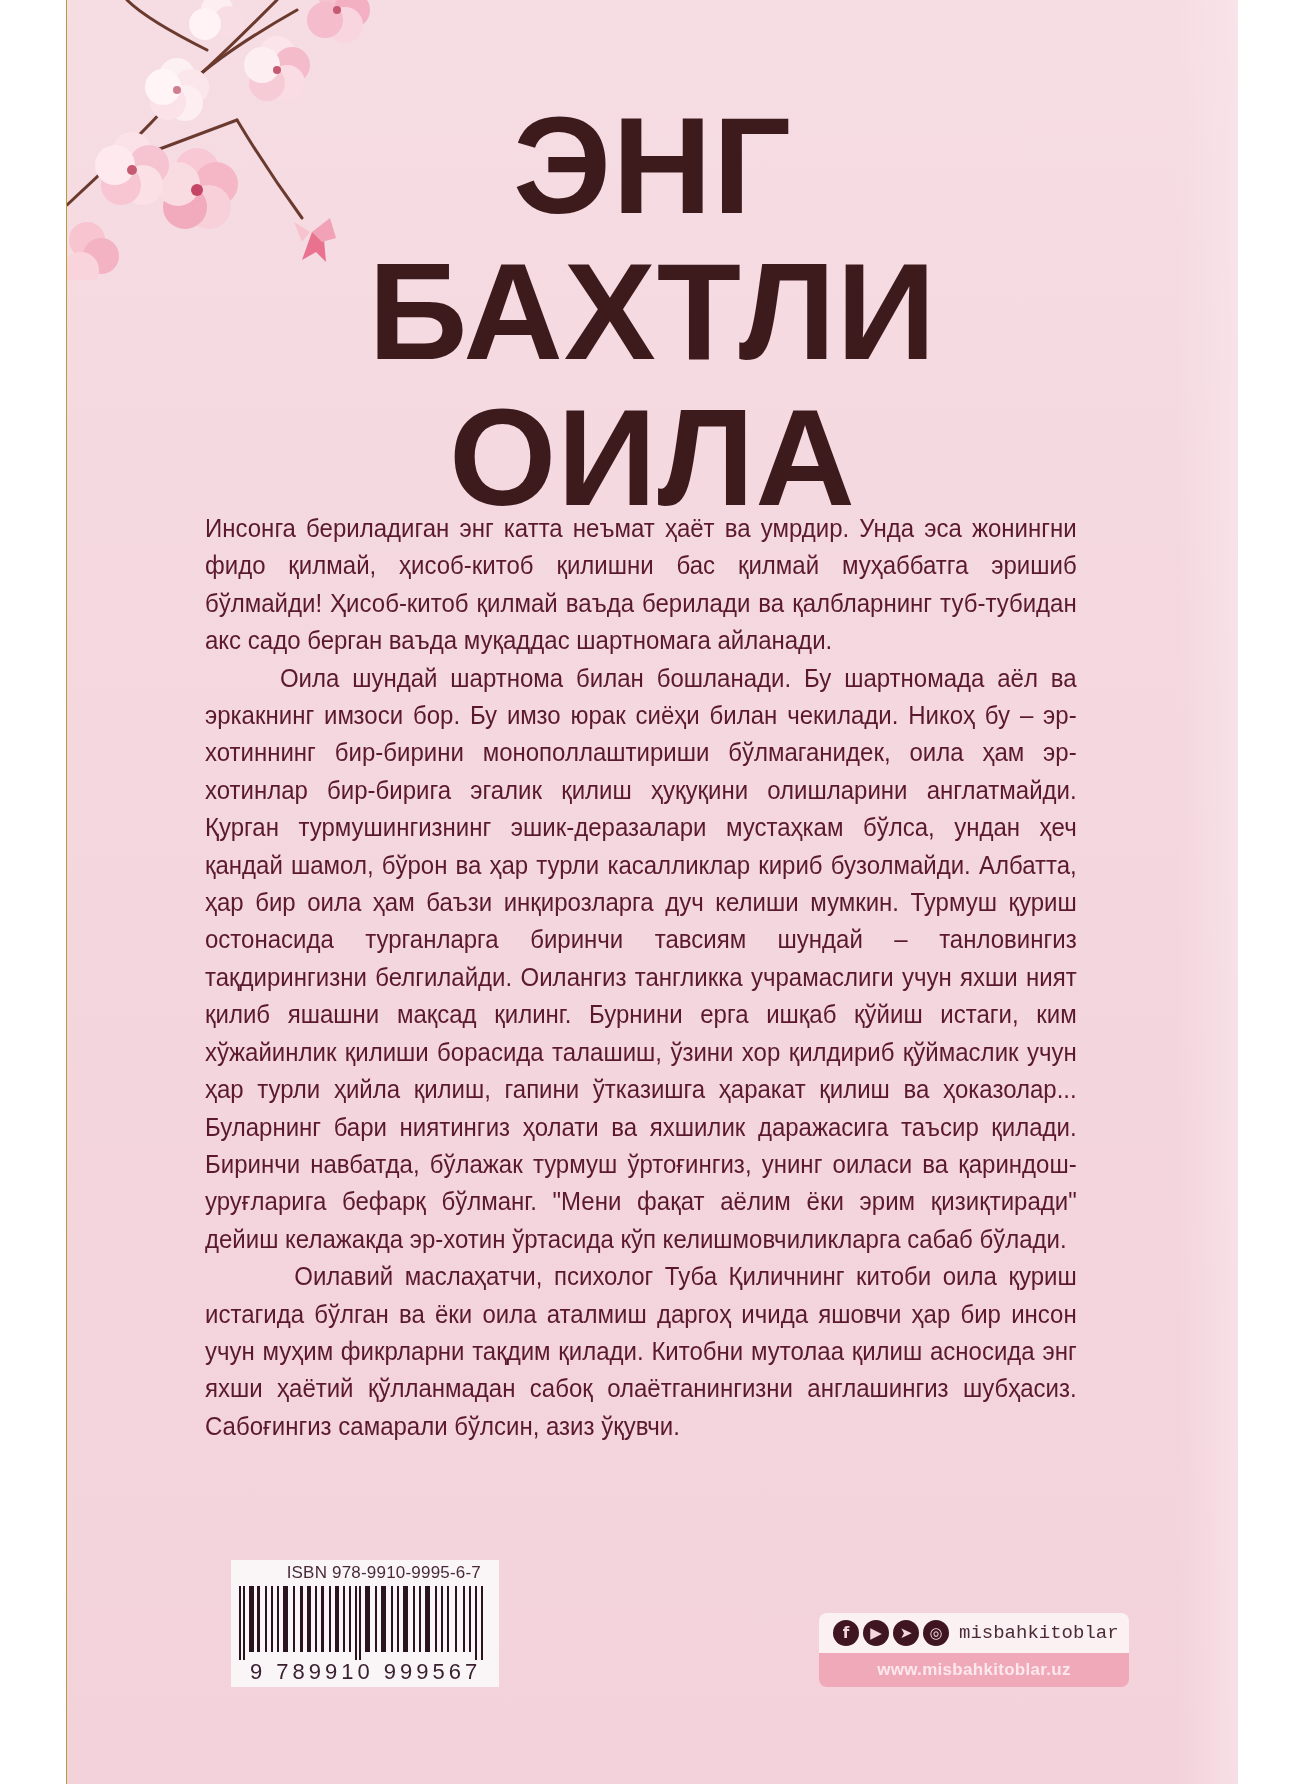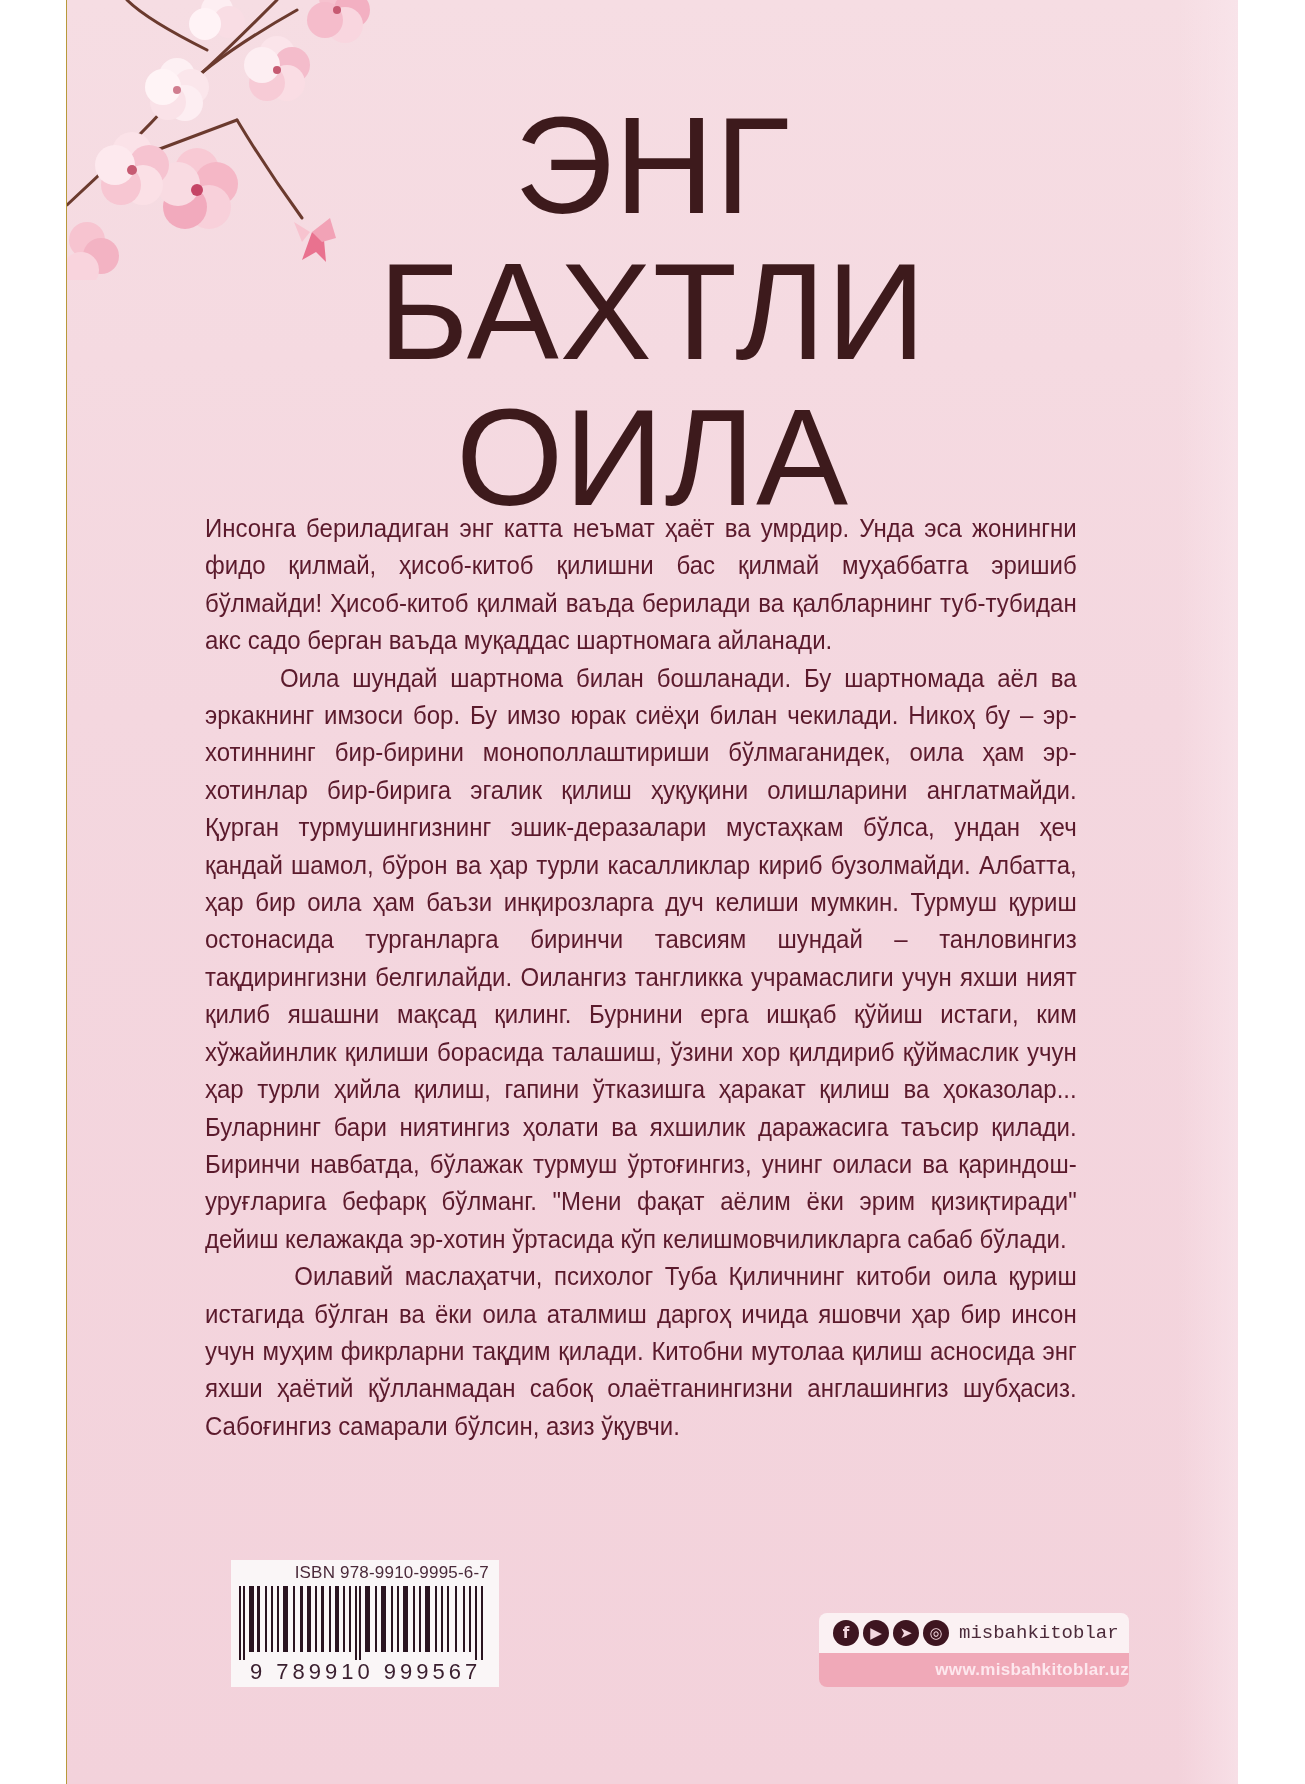--- a/index.html
+++ b/index.html
@@ -19,41 +19,41 @@
     }
     .cover::after {
       content: ""; position: absolute; right: 0; top: 0; bottom: 0; width: 60px;
       background: linear-gradient(90deg, rgba(255,255,255,0) 0%, rgba(250,232,238,0.6) 100%);
     }
     .blossoms { position: absolute; left: 0; top: 0; width: 330px; height: 280px; }
     .title {
       position: absolute; left: 0; width: 1171px; top: 92px;
       text-align: center; color: #3d1a1c;
       font-family: "Liberation Sans", sans-serif;
-      font-weight: 400; font-size: 138px; line-height: 146px;
+      font-weight: 700; font-size: 138px; line-height: 146px;
       letter-spacing: 1px;
     }
     .title div { display: block; }
     .body-text {
       position: absolute; left: 138px; top: 510px; width: 908px;
       color: #5b1a2c;
       font-family: "Liberation Sans Narrow", "Liberation Sans", sans-serif;
       font-size: 25px; line-height: 37.4px;
       text-align: justify;
       transform: scaleX(0.96); transform-origin: left top;
     }
     .body-text p { margin: 0; }
     .body-text p.indent { text-indent: 78px; }
     .body-text p.indent2 { text-indent: 93px; }
     .barcode {
       position: absolute; left: 164px; top: 1560px;
       width: 268px; height: 127px; background: #faf6f7;
     }
     .isbn-label {
-      position: absolute; left: 0; right: 0; top: 3px; text-align: right; padding-right: 10px;
+      position: absolute; left: 0; right: 0; top: 3px; text-align: right; padding-right: 18px;
       font-family: "Liberation Sans", sans-serif; font-size: 17px; color: #4a2a3a;
       letter-spacing: 0.2px;
     }
     .bars { position: absolute; left: 6px; top: 26px; width: 252px; height: 74px; }
     .barcode-digits {
       position: absolute; left: 0; bottom: 2px; width: 268px;
       font-family: "Liberation Sans", sans-serif; font-size: 22px; color: #3b2030;
       letter-spacing: 4px; padding-left: 19px; white-space: nowrap;
     }
     .publisher {
@@ -66,21 +66,21 @@
     .sicon {
       width: 26px; height: 26px; border-radius: 50%; background: #3e1520;
       display: inline-flex; align-items: center; justify-content: center;
       margin-right: 4px; color: #f3d7df; font-size: 15px; font-weight: bold;
       font-family: "DejaVu Sans", sans-serif;
     }
     .handle { margin-left: 6px; font-family: Liberation Mono, monospace; font-size: 19px; color: #4b2a3a; }
     .url-bar {
       height: 34px; background: #f0a9b8; border-radius: 0 0 8px 8px;
       color: #fde8ee; font-family: "Liberation Sans", sans-serif; font-weight: bold;
-      font-size: 17px; line-height: 34px; text-align: right; letter-spacing: 0.3px;
+      font-size: 17px; line-height: 34px; text-align: center; letter-spacing: 0.3px;
     }
   </style>
 </head>
 <body>
 
 <div class="cover">
 
   <svg class="blossoms" viewBox="0 0 330 280">
     <g stroke="#6b3a2e" stroke-width="3" fill="none" stroke-linecap="round">
       <path d="M0 205 Q60 150 110 95 Q150 55 230 10"></path>

